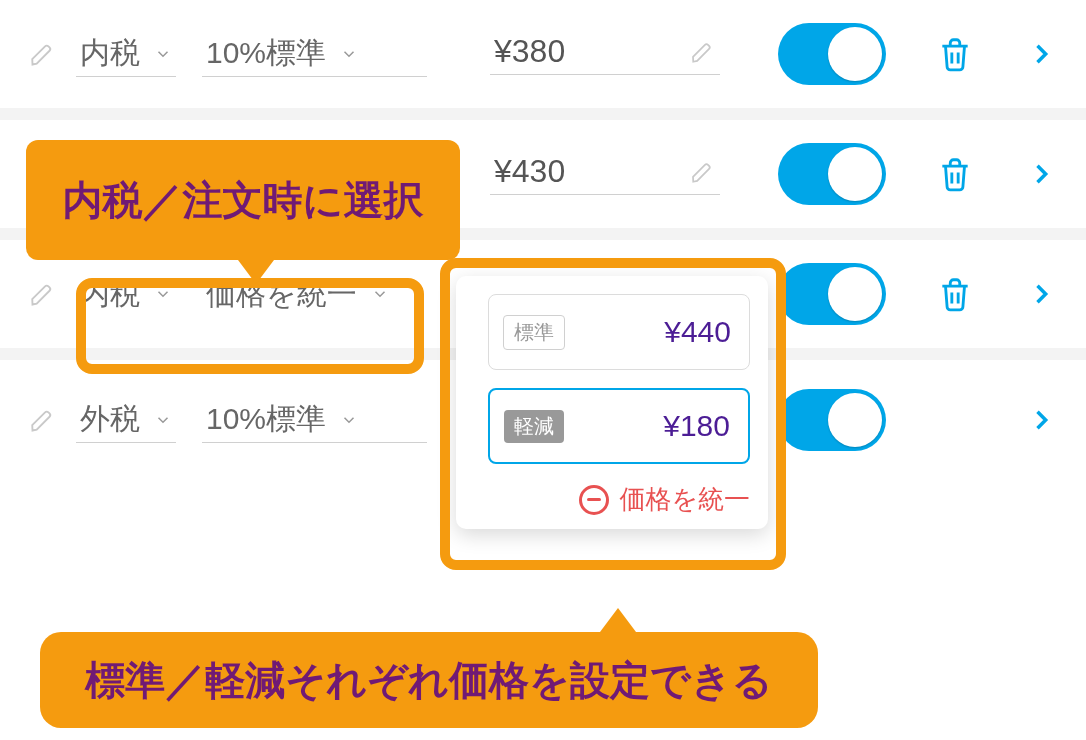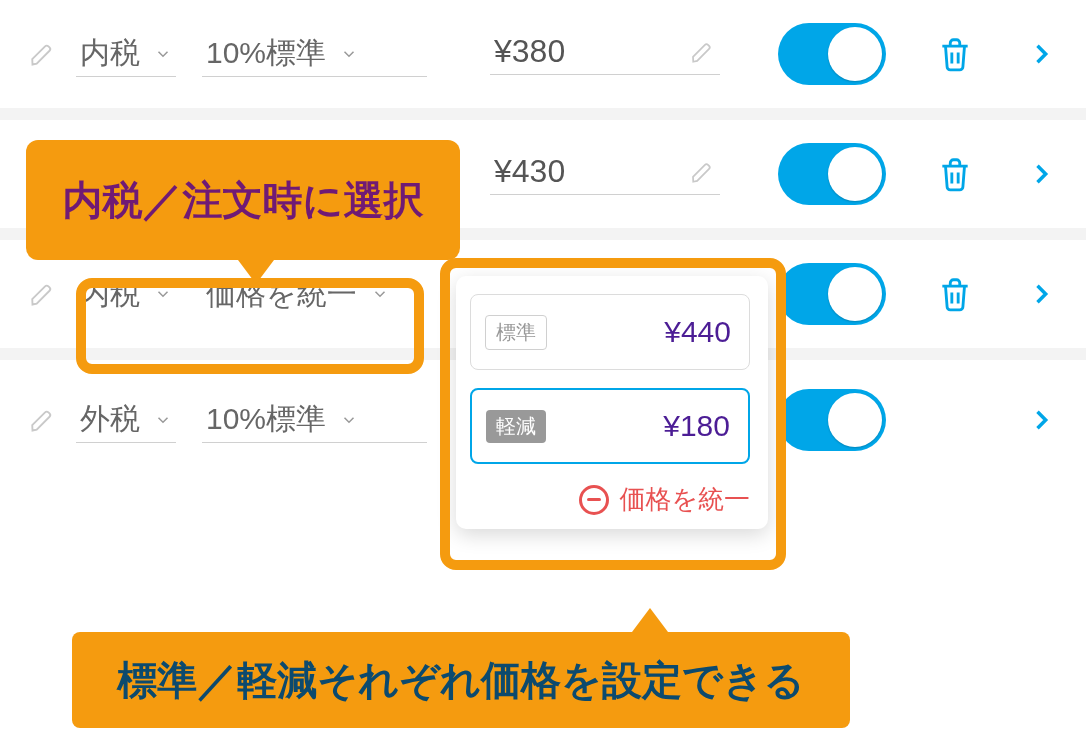--- a/index.html
+++ b/index.html
@@ -63,37 +63,37 @@
     position:absolute;left:440px;top:258px;
     width:346px;height:312px;
     border:10px solid var(--orange);border-radius:16px;
     pointer-events:none;z-index:9;
   }
 
   
   .popup{
     position:absolute;left:456px;top:276px;width:312px;
     background:#fff;border-radius:10px;box-shadow:0 6px 20px rgba(0,0,0,0.15);
-    padding:18px 18px 12px 14px;z-index:8;
+    padding:18px 18px 12px 32px;z-index:8;
   }
   .price-box{border:1px solid #dcdcdc;border-radius:8px;height:76px;display:flex;align-items:center;justify-content:space-between;padding:0 18px 0 14px;margin-bottom:18px;}
   .price-box.active{border:2px solid var(--accent);gap:44px;}
   .tag{font-size:20px;color:#fff;background:var(--tag);border-radius:4px;padding:3px 10px;white-space:nowrap;}
   .price-box.inactive .tag{background:transparent;color:var(--light);border:1px solid var(--line);} 
   .pboxv{font-size:30px;color:#4c1d95;}
   .unify{display:flex;align-items:center;justify-content:flex-end;color:var(--red);font-size:26px;gap:10px;margin-top:12px;}
   .unify .circ{width:30px;height:30px;border:3px solid var(--red);border-radius:50%;display:flex;align-items:center;justify-content:center;}
   .unify .circ:before{content:"";display:block;width:14px;height:3px;background:var(--red);border-radius:2px;}
 
   
   .callout-top{position:absolute;left:26px;top:140px;width:434px;height:120px;background:var(--orange);border-radius:12px;display:flex;align-items:center;justify-content:center;color:#701a75;font-size:40px;font-weight:600;z-index:20;}
   .callout-top:after{content:"";position:absolute;left:212px;bottom:-24px;width:0;height:0;border:18px solid transparent;border-top:24px solid var(--orange);border-bottom:none;}
 
   
-  .callout-bot{position:absolute;left:40px;bottom:12px;width:778px;height:96px;background:var(--orange);border-radius:8px;display:flex;align-items:center;justify-content:center;color:#0c4a6e;font-size:40px;font-weight:600;z-index:20;margin-left:32px;}
+  .callout-bot{position:absolute;left:40px;bottom:12px;width:778px;height:96px;background:var(--orange);border-radius:21px;display:flex;align-items:center;justify-content:center;color:#701a75;font-size:40px;font-weight:600;z-index:20;}
   .callout-bot:before{content:"";position:absolute;left:560px;top:-24px;width:0;height:0;border:18px solid transparent;border-bottom:24px solid var(--orange);border-top:none;}
 
   
   .row.last .trash{visibility:hidden;}
 
   .row3 .tax-type,.row3 .tax-rate{border-bottom:none;}
   .row3 .price-cell{visibility:hidden;}
 
   
   .right-group{display:flex;align-items:center;gap:46px;margin-left:40px;}

